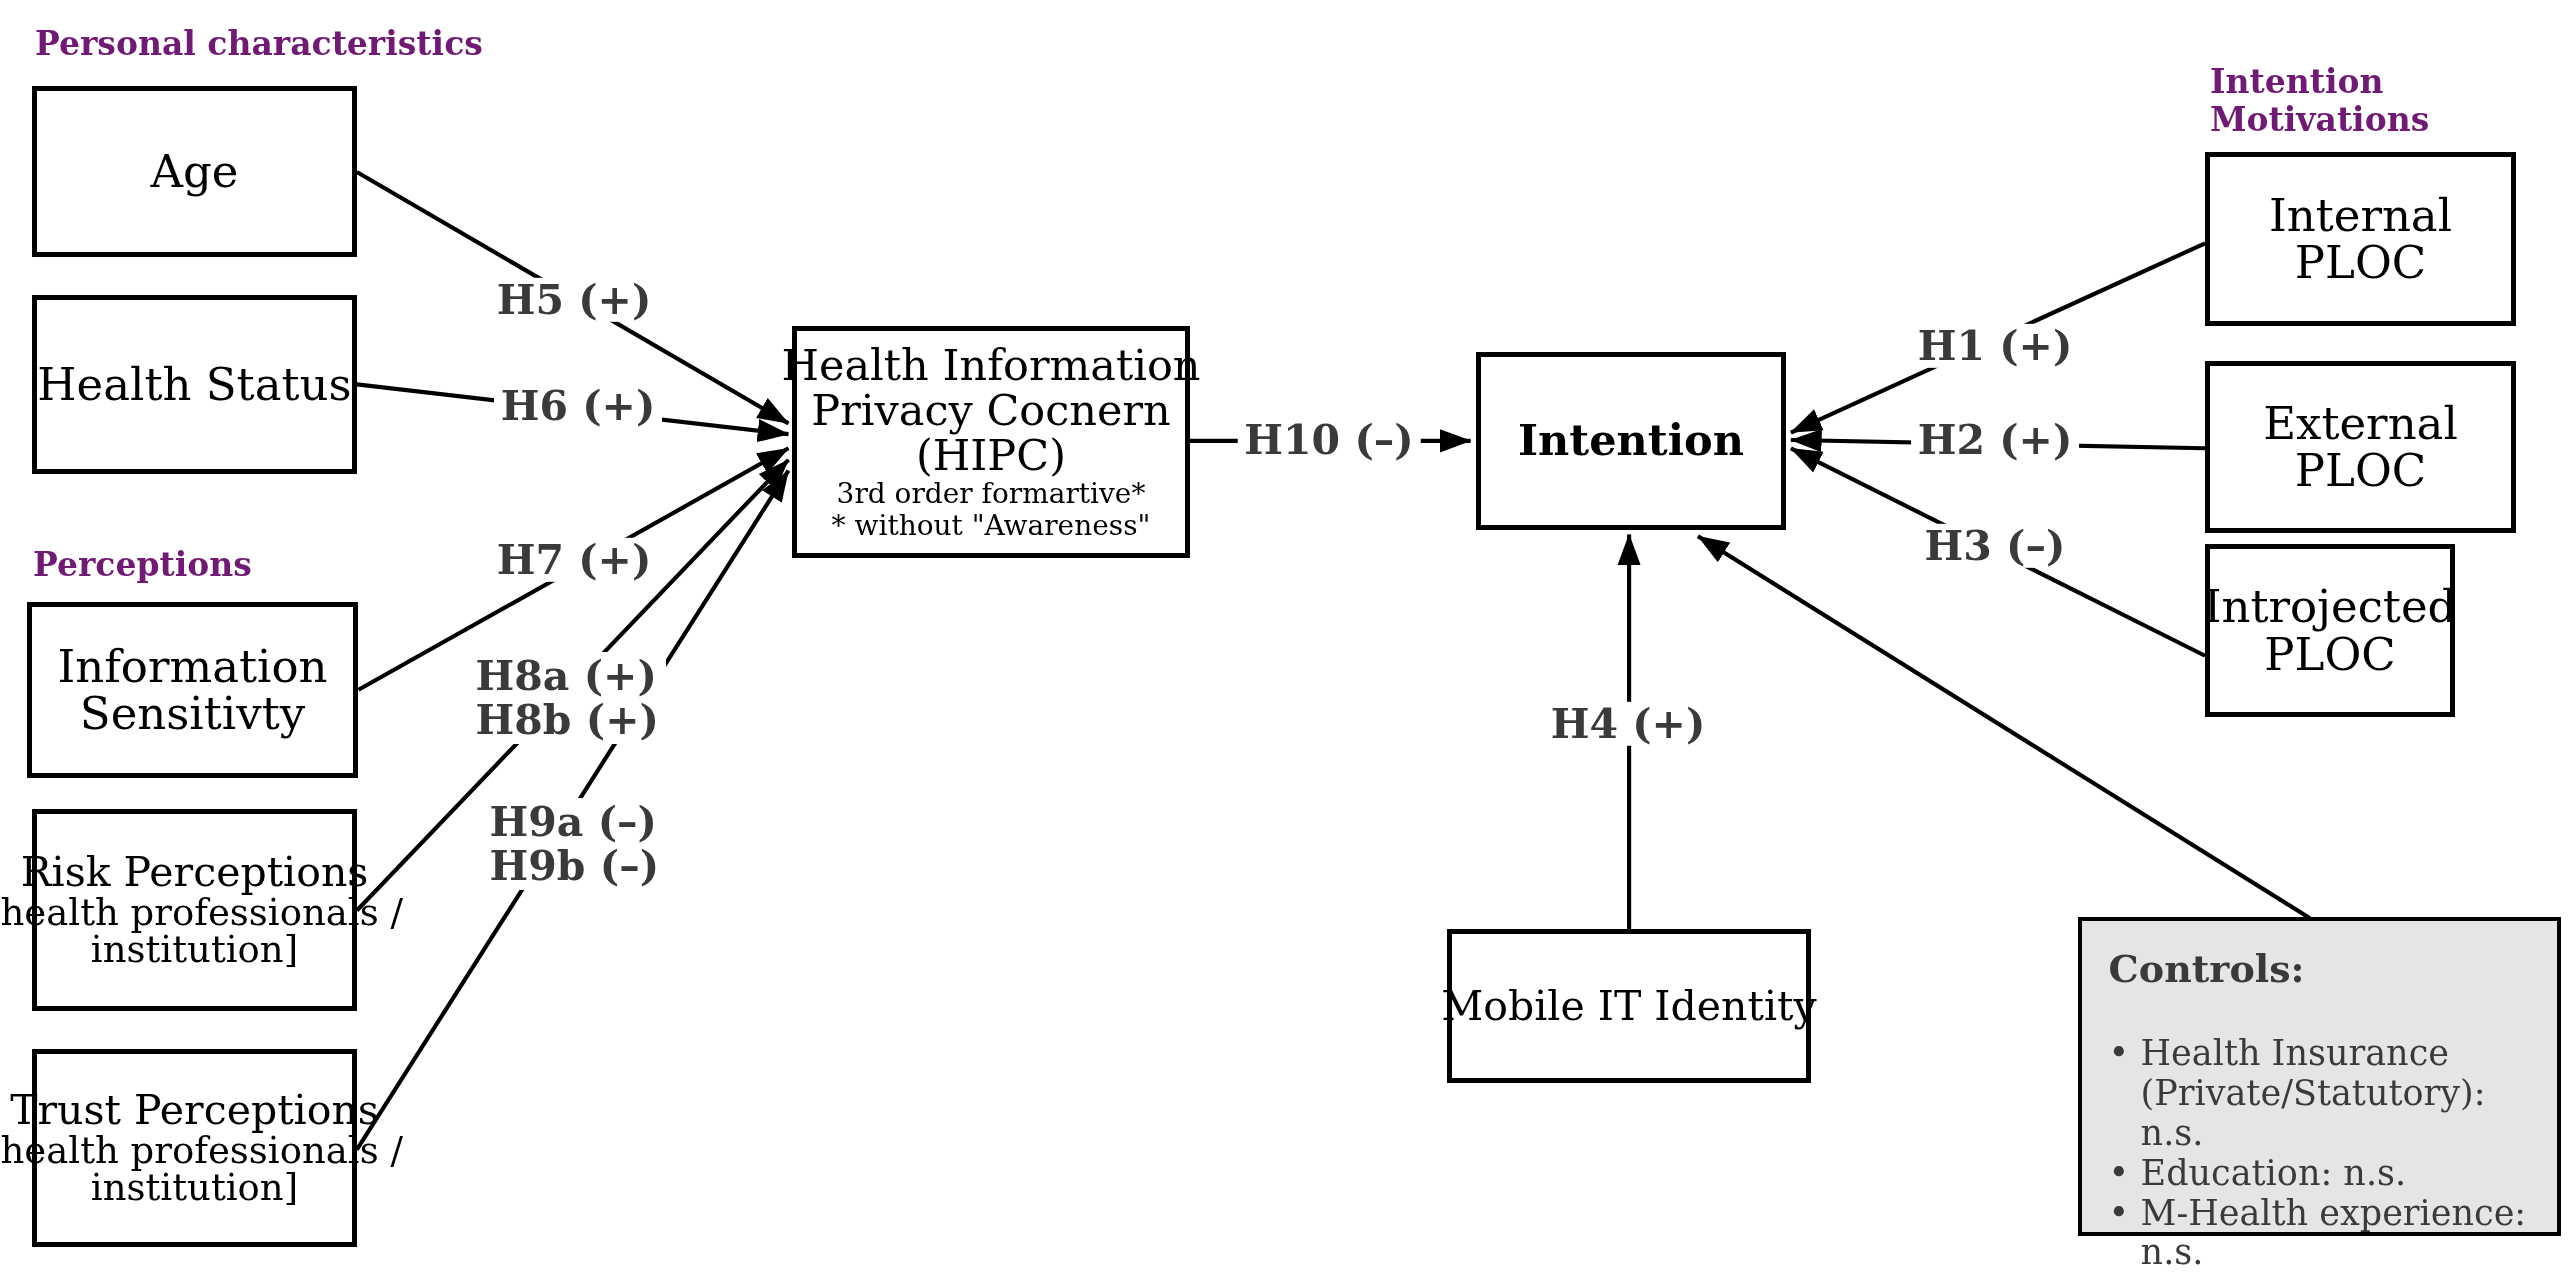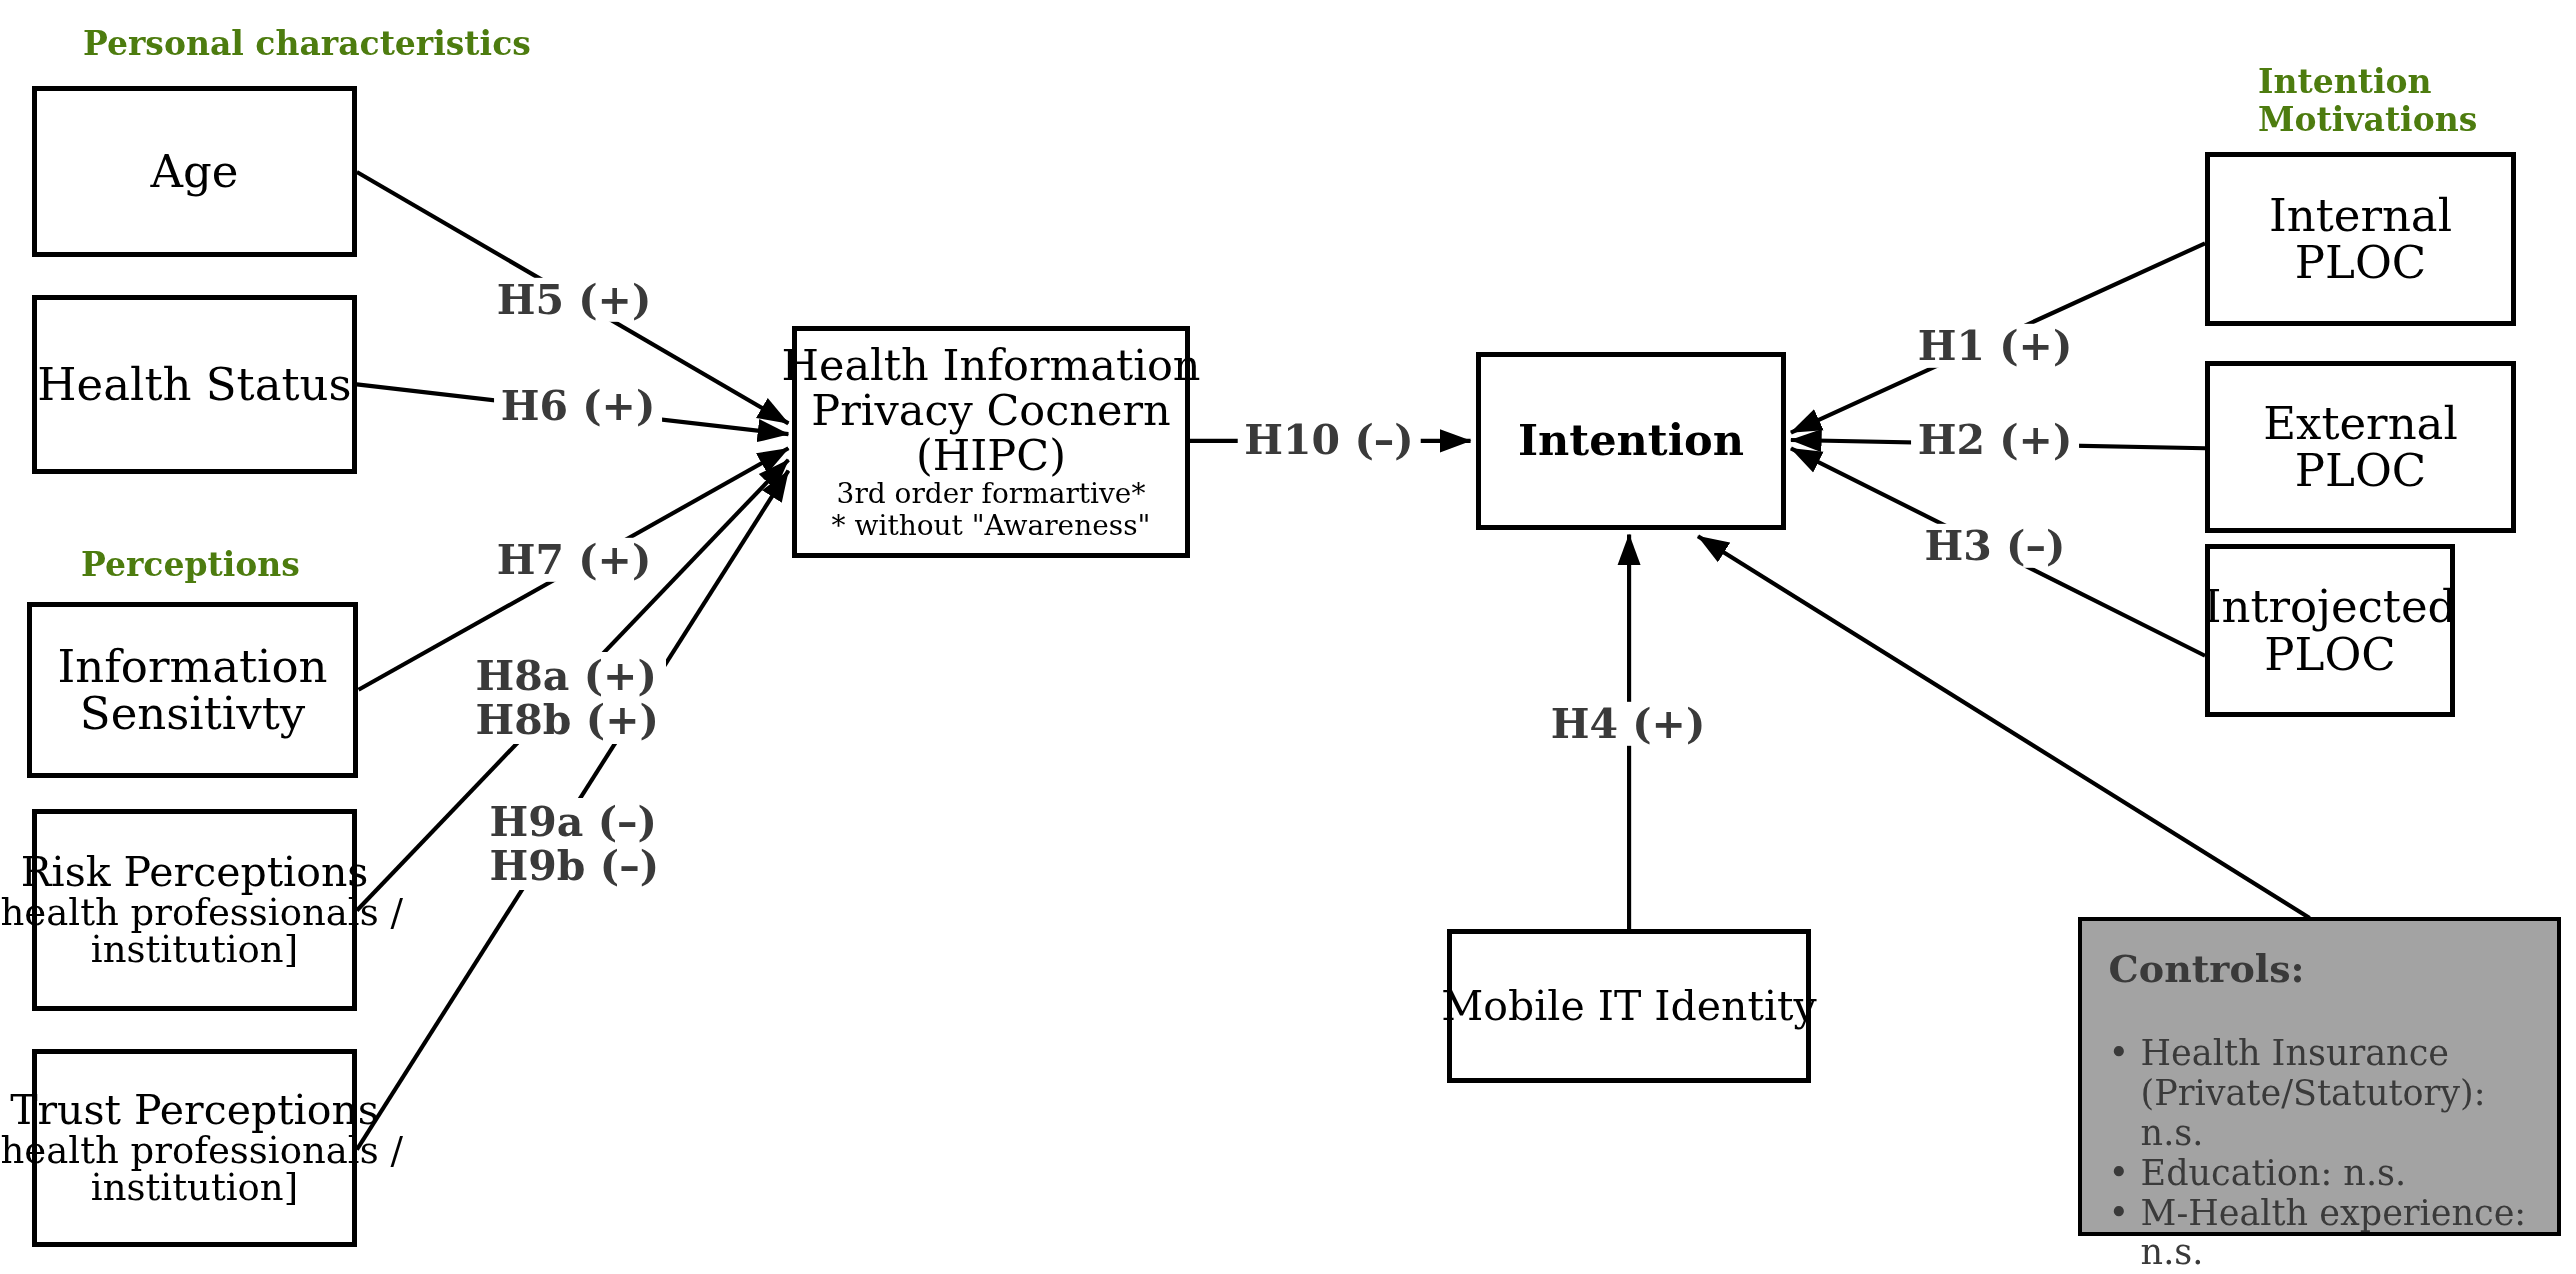--- a/index.html
+++ b/index.html
@@ -9,28 +9,28 @@
   svg.edges{position:absolute;left:0;top:0;width:2576px;height:1275px;z-index:1;}
   svg.edges line{stroke:#000000;stroke-width:5px;}
   .node{position:absolute;background:#ffffff;border:5.8px solid #000000;box-sizing:border-box;
         display:flex;flex-direction:column;align-items:center;justify-content:center;
         text-align:center;color:#000000;z-index:3;}
   .node .main{font-size:45px;line-height:1.05;white-space:nowrap;color:#000;}
   .node .main-sm{font-size:41px;line-height:1.04;white-space:nowrap;color:#000;}
   .node .sub{font-size:37px;line-height:1.02;white-space:nowrap;color:#000;}
   .node .note{font-size:28px;line-height:1.12;white-space:nowrap;color:#000;}
   .node.bold .main{font-weight:bold;}
-  .hdr{position:absolute;font-weight:bold;font-size:33px;line-height:1.15;color:#4d7c0f;
-       white-space:nowrap;z-index:2;margin-left:48px;}
+  .hdr{position:absolute;font-weight:bold;font-size:33px;line-height:1.15;color:#701a75;
+       white-space:nowrap;z-index:2;}
   .hlabel{position:absolute;font-weight:bold;font-size:41px;color:#3a3a3a;background:#ffffff;
           padding:1.7px 6.6px;white-space:nowrap;z-index:2;line-height:1.0;}
   .hlabel.centered{transform:translate(-50%,-50%);}
   .hstack{position:absolute;font-weight:bold;font-size:41px;color:#3a3a3a;background:#ffffff;
           padding:1.7px 6.6px;white-space:nowrap;z-index:2;line-height:1.08;}
-  .controls-box{position:absolute;background:#a3a3a3;border:4.1px solid #000000;box-sizing:border-box;
+  .controls-box{position:absolute;background:#e5e5e5;border:4.1px solid #000000;box-sizing:border-box;
           z-index:3;color:#3a3a3a;padding:25px 16.6px 16.6px 26.6px;}
   .controls-title{font-weight:bold;font-size:38px;margin-bottom:43px;color:#3a3a3a;}
   .controls-item{display:flex;font-size:35px;line-height:1.14;color:#3a3a3a;}
   .controls-item .bullet{width:32px;flex:0 0 32px;}
   .controls-item .itext{flex:1;}
 </style>
 </head>
 <body>
 
 <div class="canvas">

